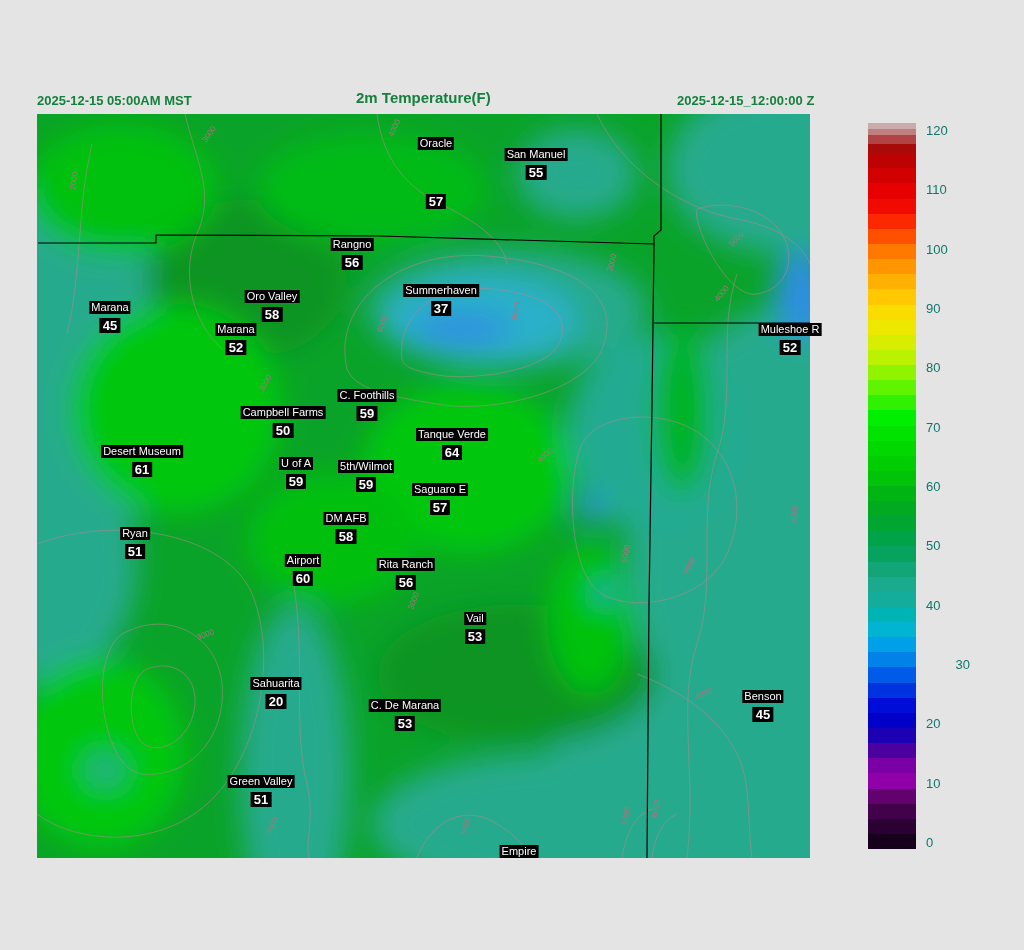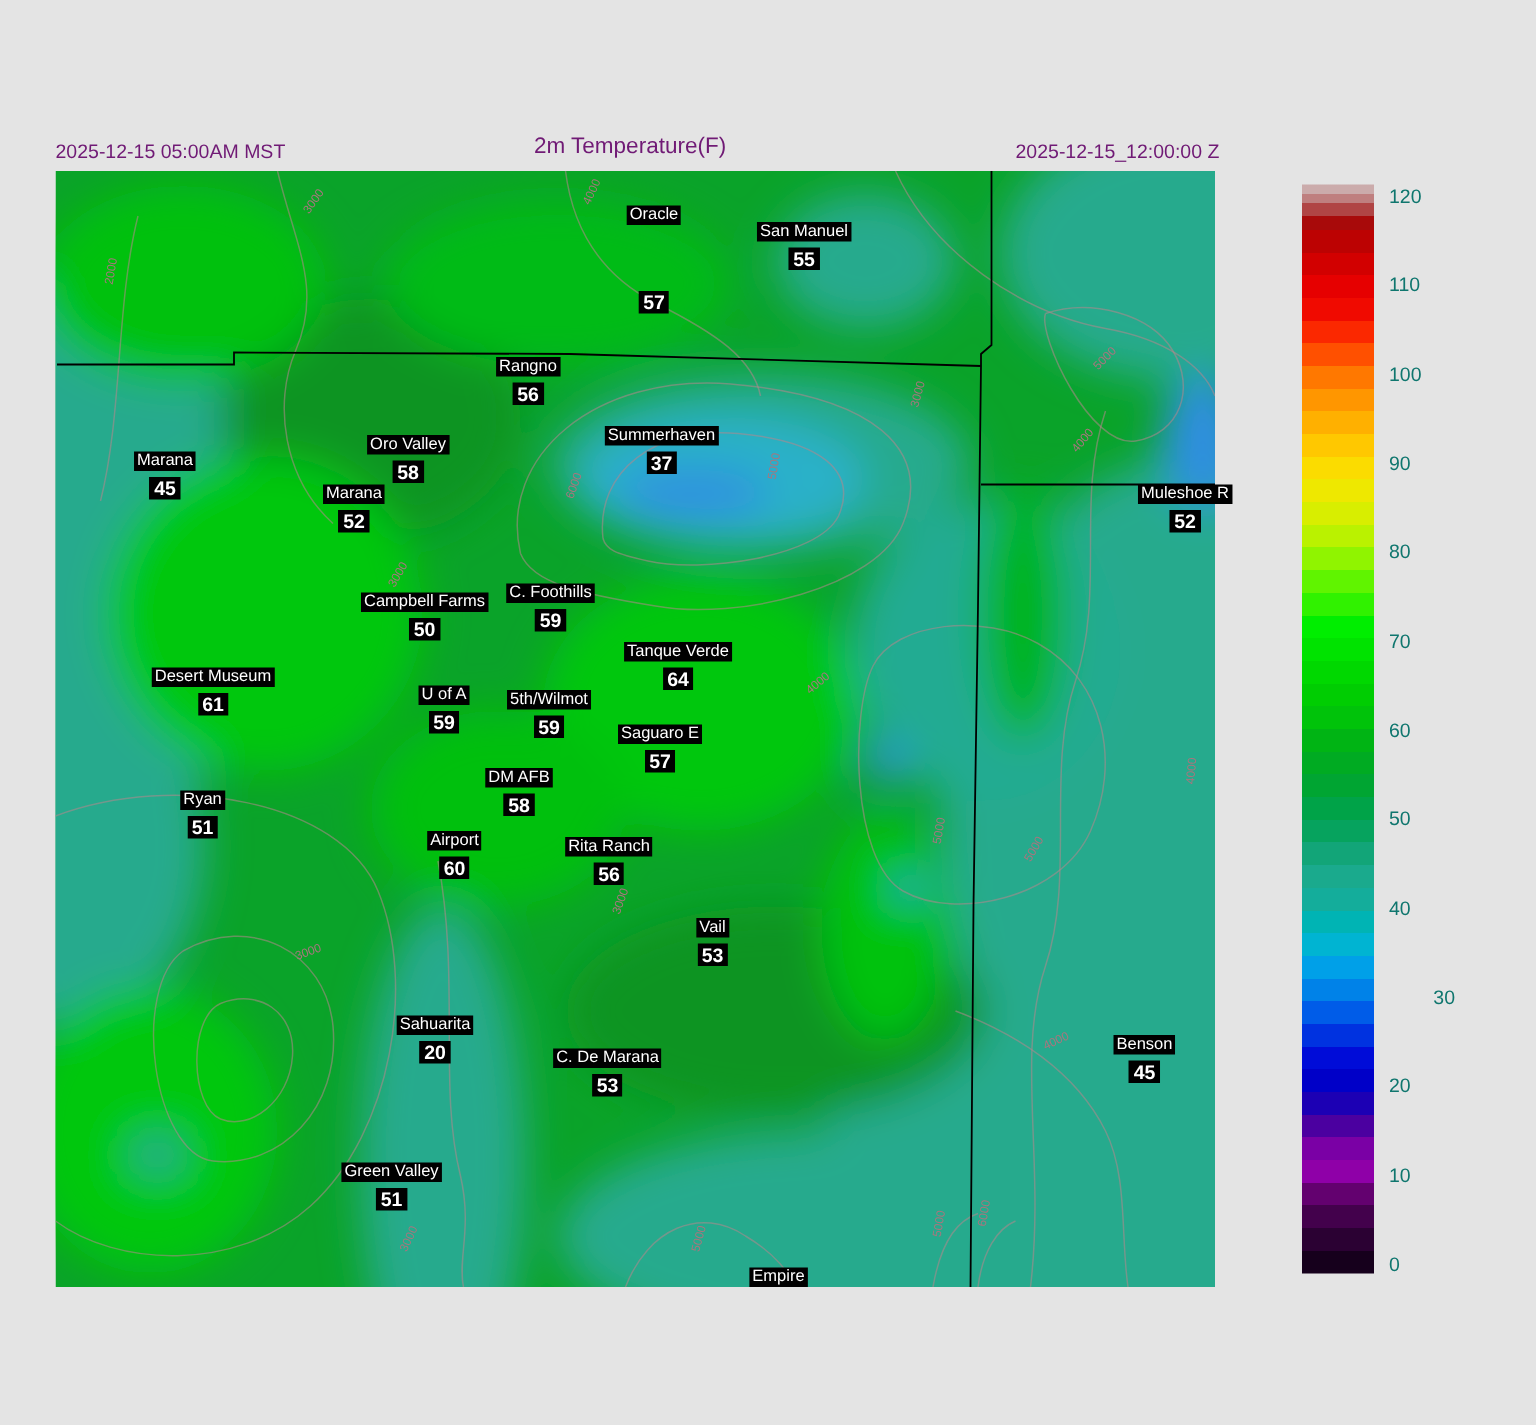--- a/index.html
+++ b/index.html
@@ -1,19 +1,19 @@
 <!DOCTYPE html>
 <html><head>
 <meta charset="utf-8">
 <style>
   html,body{margin:0;padding:0;}
   body{background:#e4e4e4;font-family:"Liberation Sans",sans-serif;}
   #page{position:relative;width:1024px;height:950px;background:#e4e4e4;overflow:hidden;}
 
-  .hdr{position:absolute;color:#701a75;white-space:nowrap;}
+  .hdr{position:absolute;color:#15803d;white-space:nowrap;font-weight:bold;}
   #hdr-left{left:37px;top:93px;font-size:13px;}
   #hdr-title{left:356px;top:89px;font-size:15px;}
   #hdr-right{left:677px;top:93px;font-size:13px;}
 
   #map-svg{position:absolute;left:37px;top:114px;}
 
   #stations-layer{position:absolute;left:0;top:0;width:1024px;height:950px;pointer-events:none;}
   .station{position:absolute;display:flex;flex-direction:column;align-items:center;transform:translateX(-50%);}
   .sname{background:#000;color:#fff;font-size:11px;line-height:13px;padding:0 2px;white-space:nowrap;}
   .sval{background:#000;color:#fff;font-size:13px;line-height:15px;font-weight:bold;padding:0 3px;margin-top:4px;}
@@ -159,21 +159,21 @@
         <div class="sval">52</div>
       </div>
       <div class="station" style="left: 790px; top: 323px;">
         <div class="sname">Muleshoe R</div>
         <div class="sval">52</div>
       </div>
       <div class="station" style="left: 367px; top: 389px;">
         <div class="sname">C. Foothills</div>
         <div class="sval">59</div>
       </div>
-      <div class="station" style="left: 283px; top: 395px;">
+      <div class="station" style="left: 283px; top: 406px;">
         <div class="sname">Campbell Farms</div>
         <div class="sval">50</div>
       </div>
       <div class="station" style="left: 452px; top: 428px;">
         <div class="sname">Tanque Verde</div>
         <div class="sval">64</div>
       </div>
       <div class="station" style="left: 142px; top: 445px;">
         <div class="sname">Desert Museum</div>
         <div class="sval">61</div>
@@ -203,21 +203,21 @@
         <div class="sval">60</div>
       </div>
       <div class="station" style="left: 406px; top: 558px;">
         <div class="sname">Rita Ranch</div>
         <div class="sval">56</div>
       </div>
       <div class="station" style="left: 475px; top: 612px;">
         <div class="sname">Vail</div>
         <div class="sval">53</div>
       </div>
-      <div class="station" style="left: 290px; top: 677px;">
+      <div class="station" style="left: 276px; top: 677px;">
         <div class="sname">Sahuarita</div>
         <div class="sval">20</div>
       </div>
       <div class="station" style="left: 763px; top: 690px;">
         <div class="sname">Benson</div>
         <div class="sval">45</div>
       </div>
       <div class="station" style="left: 405px; top: 699px;">
         <div class="sname">C. De Marana</div>
         <div class="sval">53</div>

